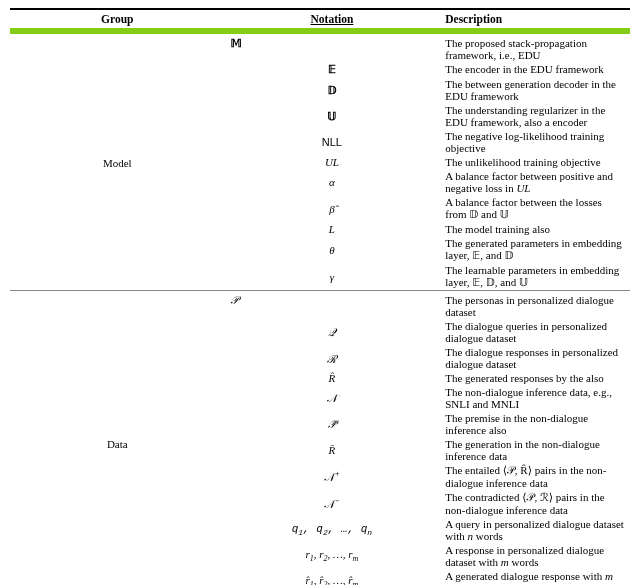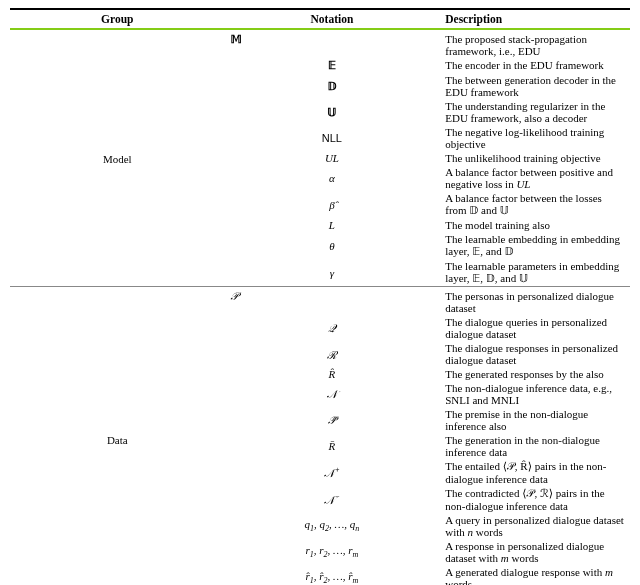--- a/index.html
+++ b/index.html
@@ -14,35 +14,36 @@
     .table-container {
       padding: 8px 10px 6px 10px;
     }
     table {
       width: 100%;
       border-collapse: collapse;
       border-top: 2px solid #000;
       border-bottom: 1px solid #000;
     }
     thead tr {
-      border-bottom: 2px solid #84cc16;
+      border-bottom: 6px solid #84cc16;
     }
     th {
       font-weight: bold;
       text-align: center;
       padding: 3px 6px;
       font-size: 11.5px;
     }
     th:first-child {
       text-align: center;
       width: 90px;
     }
     th:nth-child(2) {
       text-align: center;
       width: 80px;
+      text-decoration: underline;
     }
     th:nth-child(3) {
       text-align: left;
       margin-left: 24px;
     }
     td {
       padding: 1px 6px;
       vertical-align: top;
       font-size: 11px;
     }
@@ -90,21 +91,21 @@
       <tr>
         <td style="font-family: serif; font-weight: bold;">𝔼</td>
         <td>The encoder in the EDU framework</td>
       </tr>
       <tr>
         <td style="font-family: serif; font-weight: bold;">𝔻</td>
         <td>The between generation decoder in the EDU framework</td>
       </tr>
       <tr>
         <td style="font-family: serif; font-weight: bold;">𝕌</td>
-        <td>The understanding regularizer in the EDU framework, also a decoder</td>
+        <td>The understanding regularizer in the EDU framework, also a encoder</td>
       </tr>
       <tr>
         <td style="font-style: normal; font-family: Liberation Sans, sans-serif;">NLL</td>
         <td>The negative log-likelihood training objective</td>
       </tr>
       <tr>
         <td style="font-style: italic;">UL</td>
         <td>The unlikelihood training objective</td>
       </tr>
       <tr>
@@ -114,21 +115,21 @@
       <tr>
         <td style="font-style: italic;">β̂</td>
         <td>A balance factor between the losses from 𝔻 and 𝕌</td>
       </tr>
       <tr>
         <td style="font-style: italic;">L</td>
         <td>The model training also</td>
       </tr>
       <tr>
         <td style="font-style: italic;">θ</td>
-        <td>The learnable embedding in embedding layer, 𝔼, and 𝔻</td>
+        <td>The generated parameters in embedding layer, 𝔼, and 𝔻</td>
       </tr>
       <tr>
         <td style="font-style: italic;">γ</td>
         <td>The learnable parameters in embedding layer, 𝔼, 𝔻, and 𝕌</td>
       </tr>
 
       <tr class="section-divider">
         <td rowspan="12" class="group-cell">Data</td>
         <td style="font-style: italic; font-family: 'Brush Script MT', cursive, serif;">𝒫</td>
         <td>The personas in personalized dialogue dataset</td>
@@ -159,21 +160,21 @@
       </tr>
       <tr>
         <td style="font-style: italic; font-family: cursive, serif;">𝒩<sup style="font-size:8px">+</sup></td>
         <td>The entailed ⟨𝒫, R̂⟩ pairs in the non-dialogue inference data</td>
       </tr>
       <tr>
         <td style="font-style: italic; font-family: cursive, serif;">𝒩<sup style="font-size:8px">−</sup></td>
         <td>The contradicted ⟨𝒫, ℛ⟩ pairs in the non-dialogue inference data</td>
       </tr>
       <tr>
-        <td style="font-style: italic;">q<sub style="font-size:8px">1</sub>, q<sub style="font-size:8px">2</sub>, …, q<sub style="font-size:8px">n</sub></td>
+        <td style="font-style: italic; font-family: Liberation Mono, monospace;">q<sub style="font-size:8px">1</sub>, q<sub style="font-size:8px">2</sub>, …, q<sub style="font-size:8px">n</sub></td>
         <td>A query in personalized dialogue dataset with <em>n</em> words</td>
       </tr>
       <tr>
         <td style="font-style: italic; margin-top: 42px;">r<sub style="font-size:8px">1</sub>, r<sub style="font-size:8px">2</sub>, …, r<sub style="font-size:8px">m</sub></td>
         <td>A response in personalized dialogue dataset with <em>m</em> words</td>
       </tr>
       <tr>
         <td style="font-style: italic;">r̂<sub style="font-size:8px">1</sub>, r̂<sub style="font-size:8px">2</sub>, …, r̂<sub style="font-size:8px">m</sub></td>
         <td>A generated dialogue response with <em>m</em> words</td>
       </tr>

